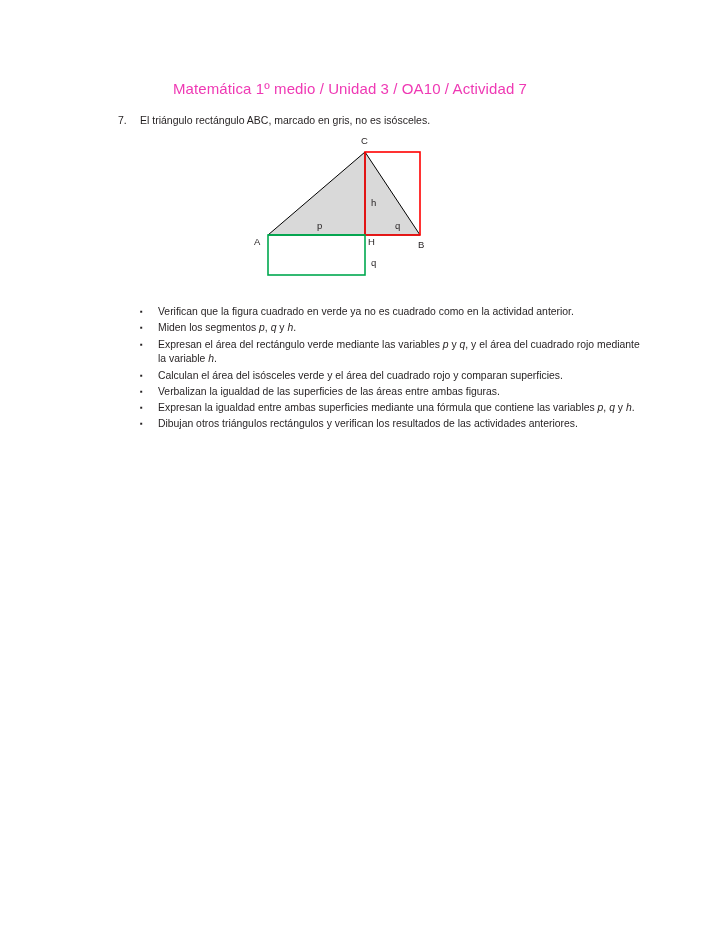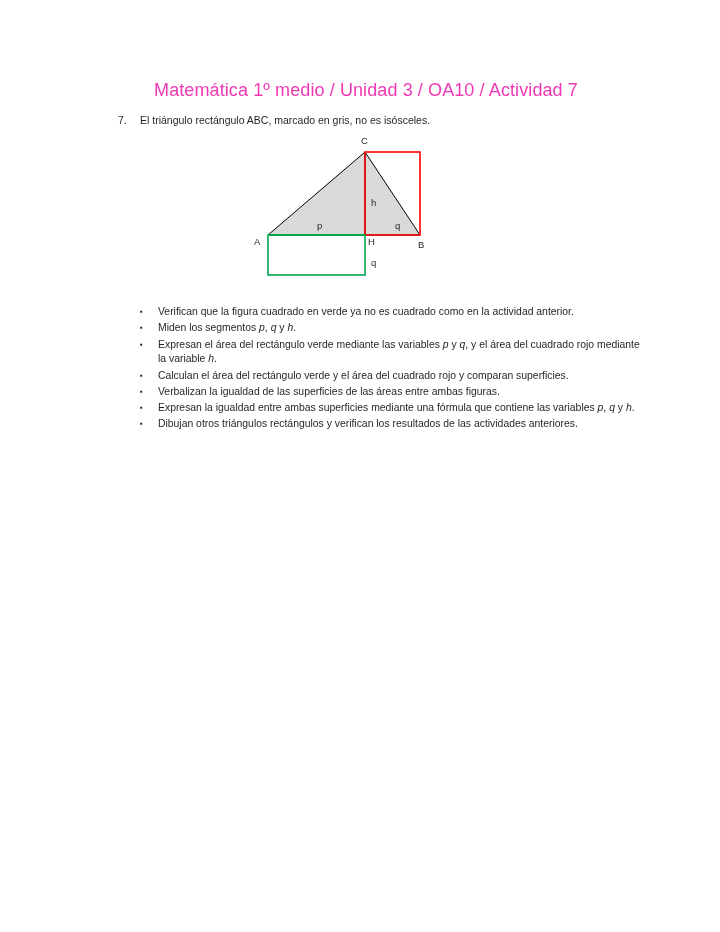--- a/index.html
+++ b/index.html
@@ -17,25 +17,25 @@
   }
   .page {
     position: relative;
     width: 720px;
     height: 932px;
     background: #ffffff;
   }
   .doc-title {
     position: absolute;
     top: 80px;
-    left: 16px;
+    left: 0;
     width: 700px;
     text-align: center;
     color: #ef39b4;
-    font-size: 18px;
+    font-size: 15px;
     letter-spacing: 0.1px;
   }
   .question-row {
     position: absolute;
     top: 114px;
     left: 118px;
     width: 560px;
     font-size: 10.5px;
     color: #231f20;
     display: flex;
@@ -139,21 +139,21 @@
       <div class="bullet">
         <span class="bullet-dot">▪</span>
         <span class="bullet-body">Miden los segmentos <em class="var">p</em>, <em class="var">q</em> y <em class="var">h</em>.</span>
       </div>
       <div class="bullet">
         <span class="bullet-dot">▪</span>
         <span class="bullet-body">Expresan el área del rectángulo verde mediante las variables <em class="var">p</em> y <em class="var">q</em>, y el área del cuadrado rojo mediante la variable <em class="var">h</em>.</span>
       </div>
       <div class="bullet">
         <span class="bullet-dot">▪</span>
-        <span class="bullet-body">Calculan el área del rectángulo verde y el área del cuadrado rojo y comparan superficies.</span>
+        <span class="bullet-body">Calculan el área del isósceles verde y el área del cuadrado rojo y comparan superficies.</span>
       </div>
       <div class="bullet">
         <span class="bullet-dot">▪</span>
         <span class="bullet-body">Verbalizan la igualdad de las superficies de las áreas entre ambas figuras.</span>
       </div>
       <div class="bullet">
         <span class="bullet-dot">▪</span>
         <span class="bullet-body">Expresan la igualdad entre ambas superficies mediante una fórmula que contiene las variables <em class="var">p</em>, <em class="var">q</em> y <em class="var">h</em>.</span>
       </div>
       <div class="bullet">

